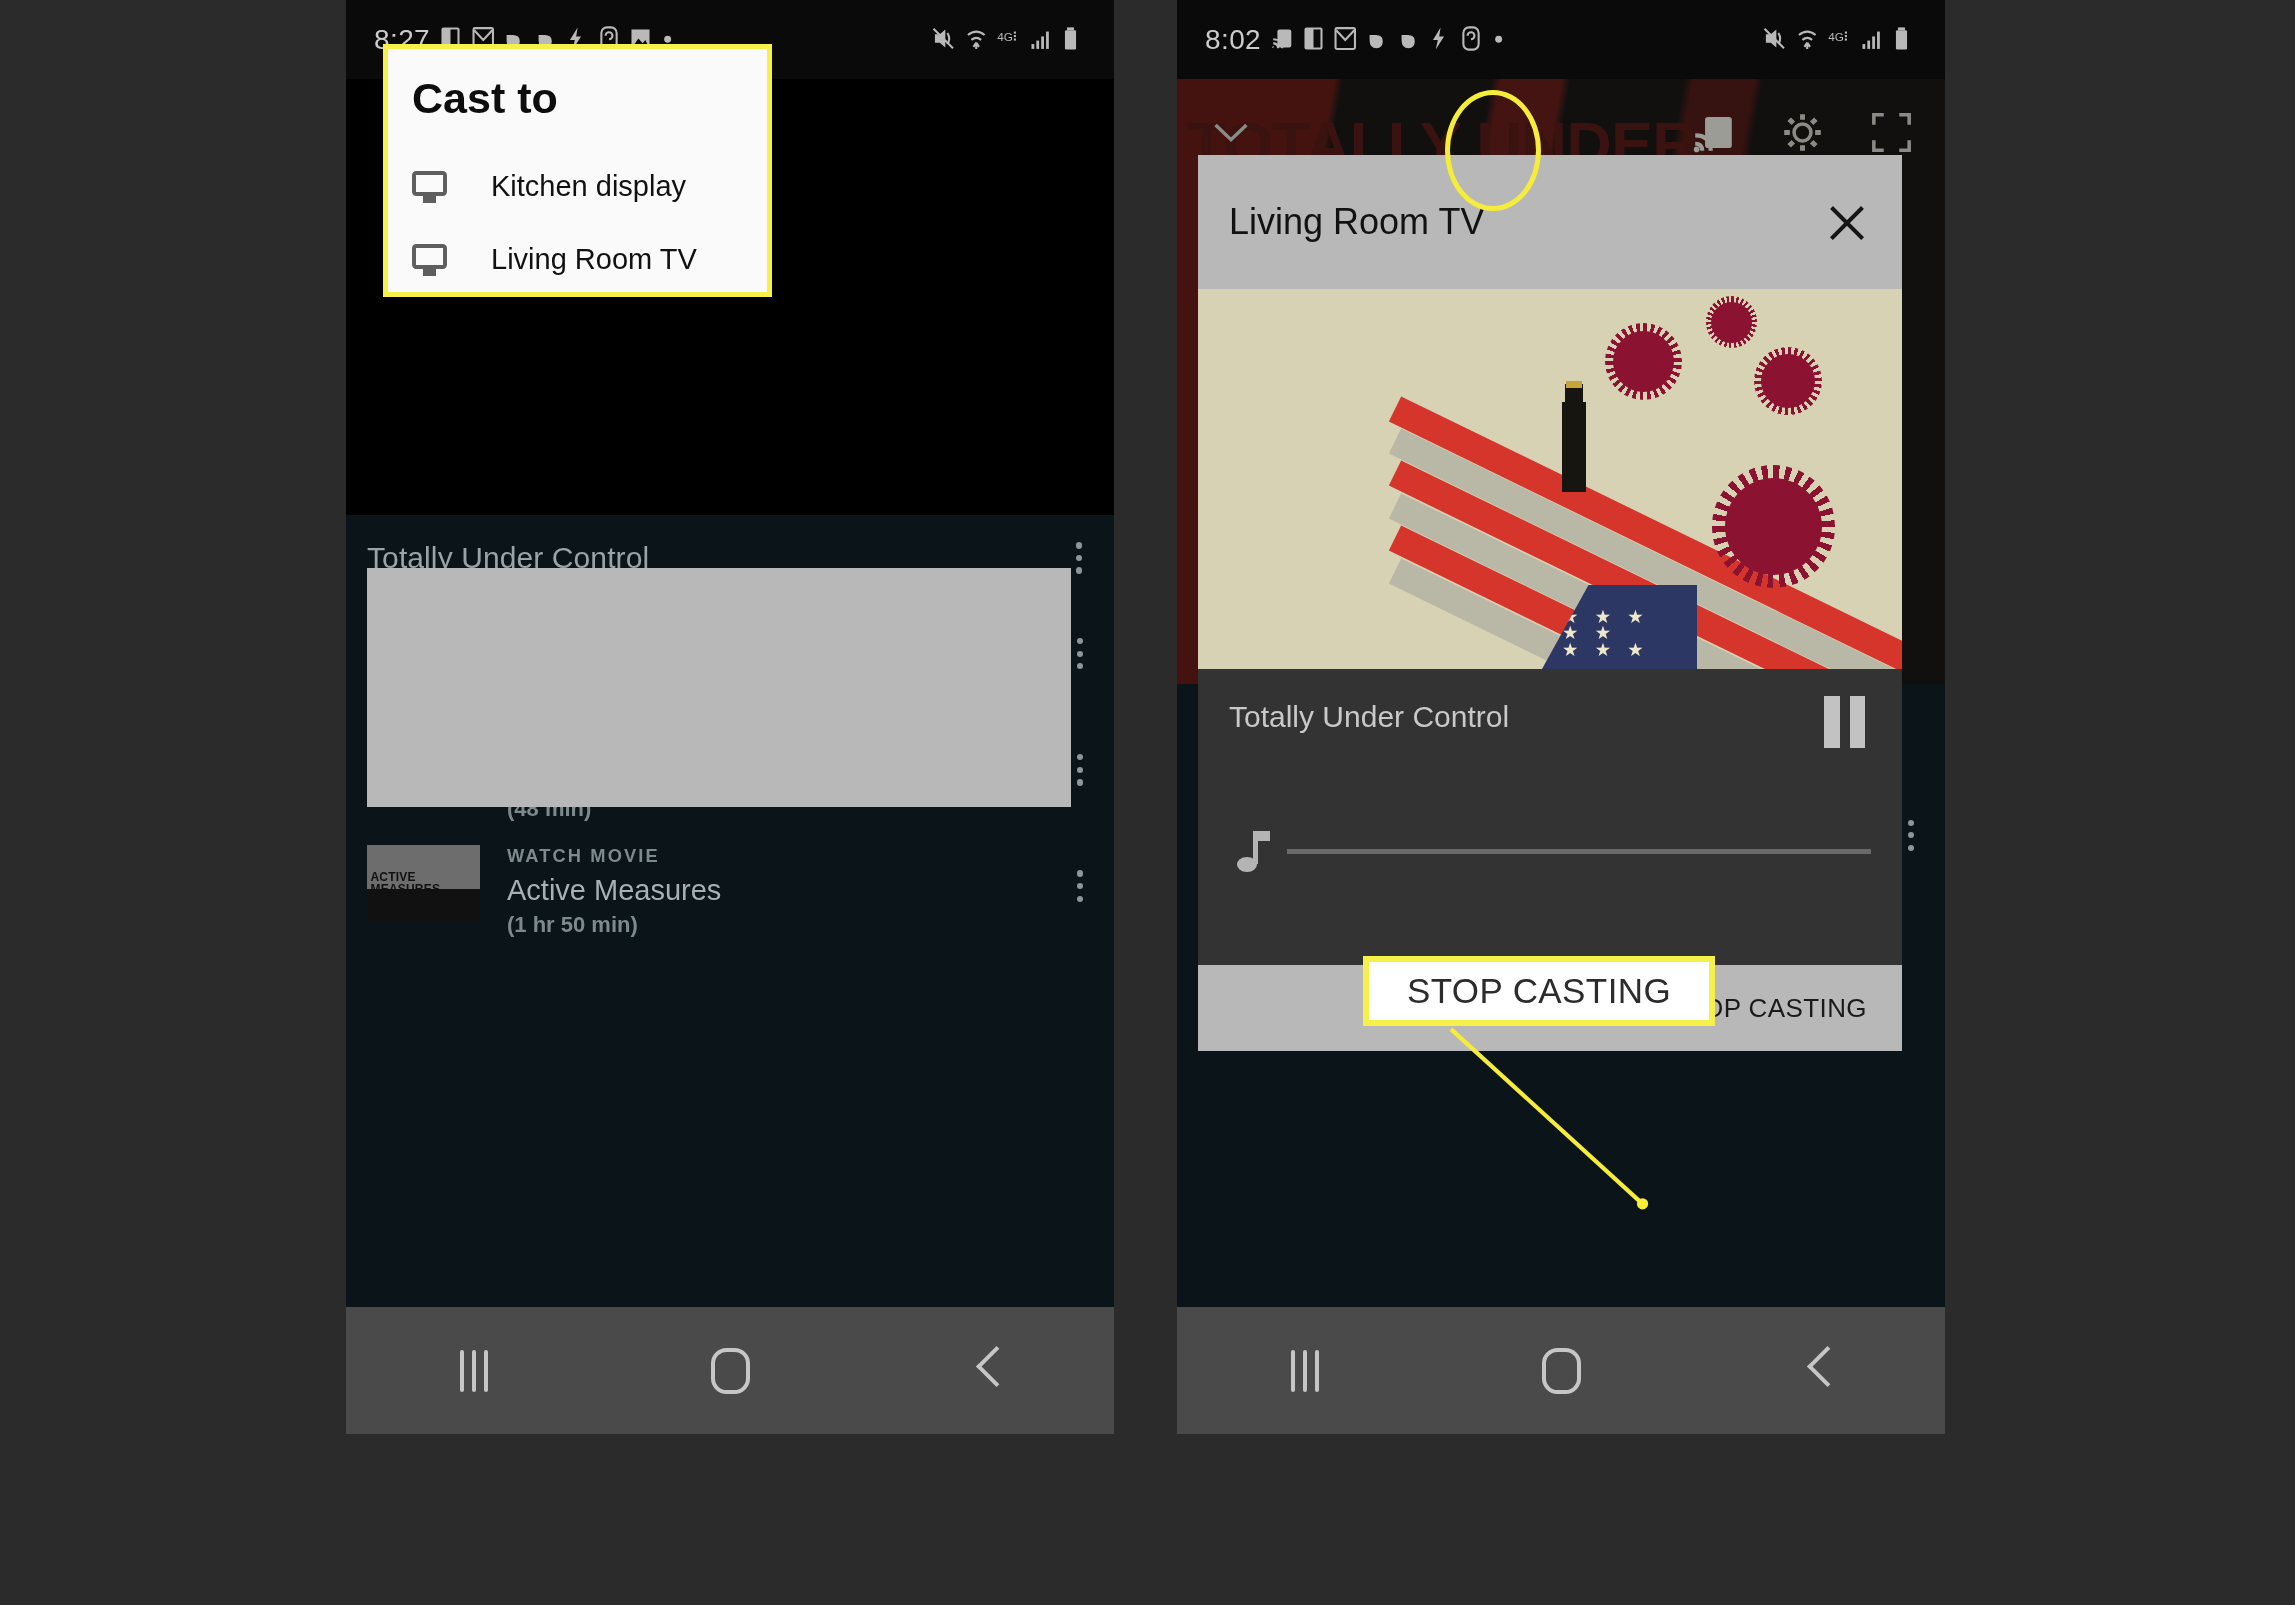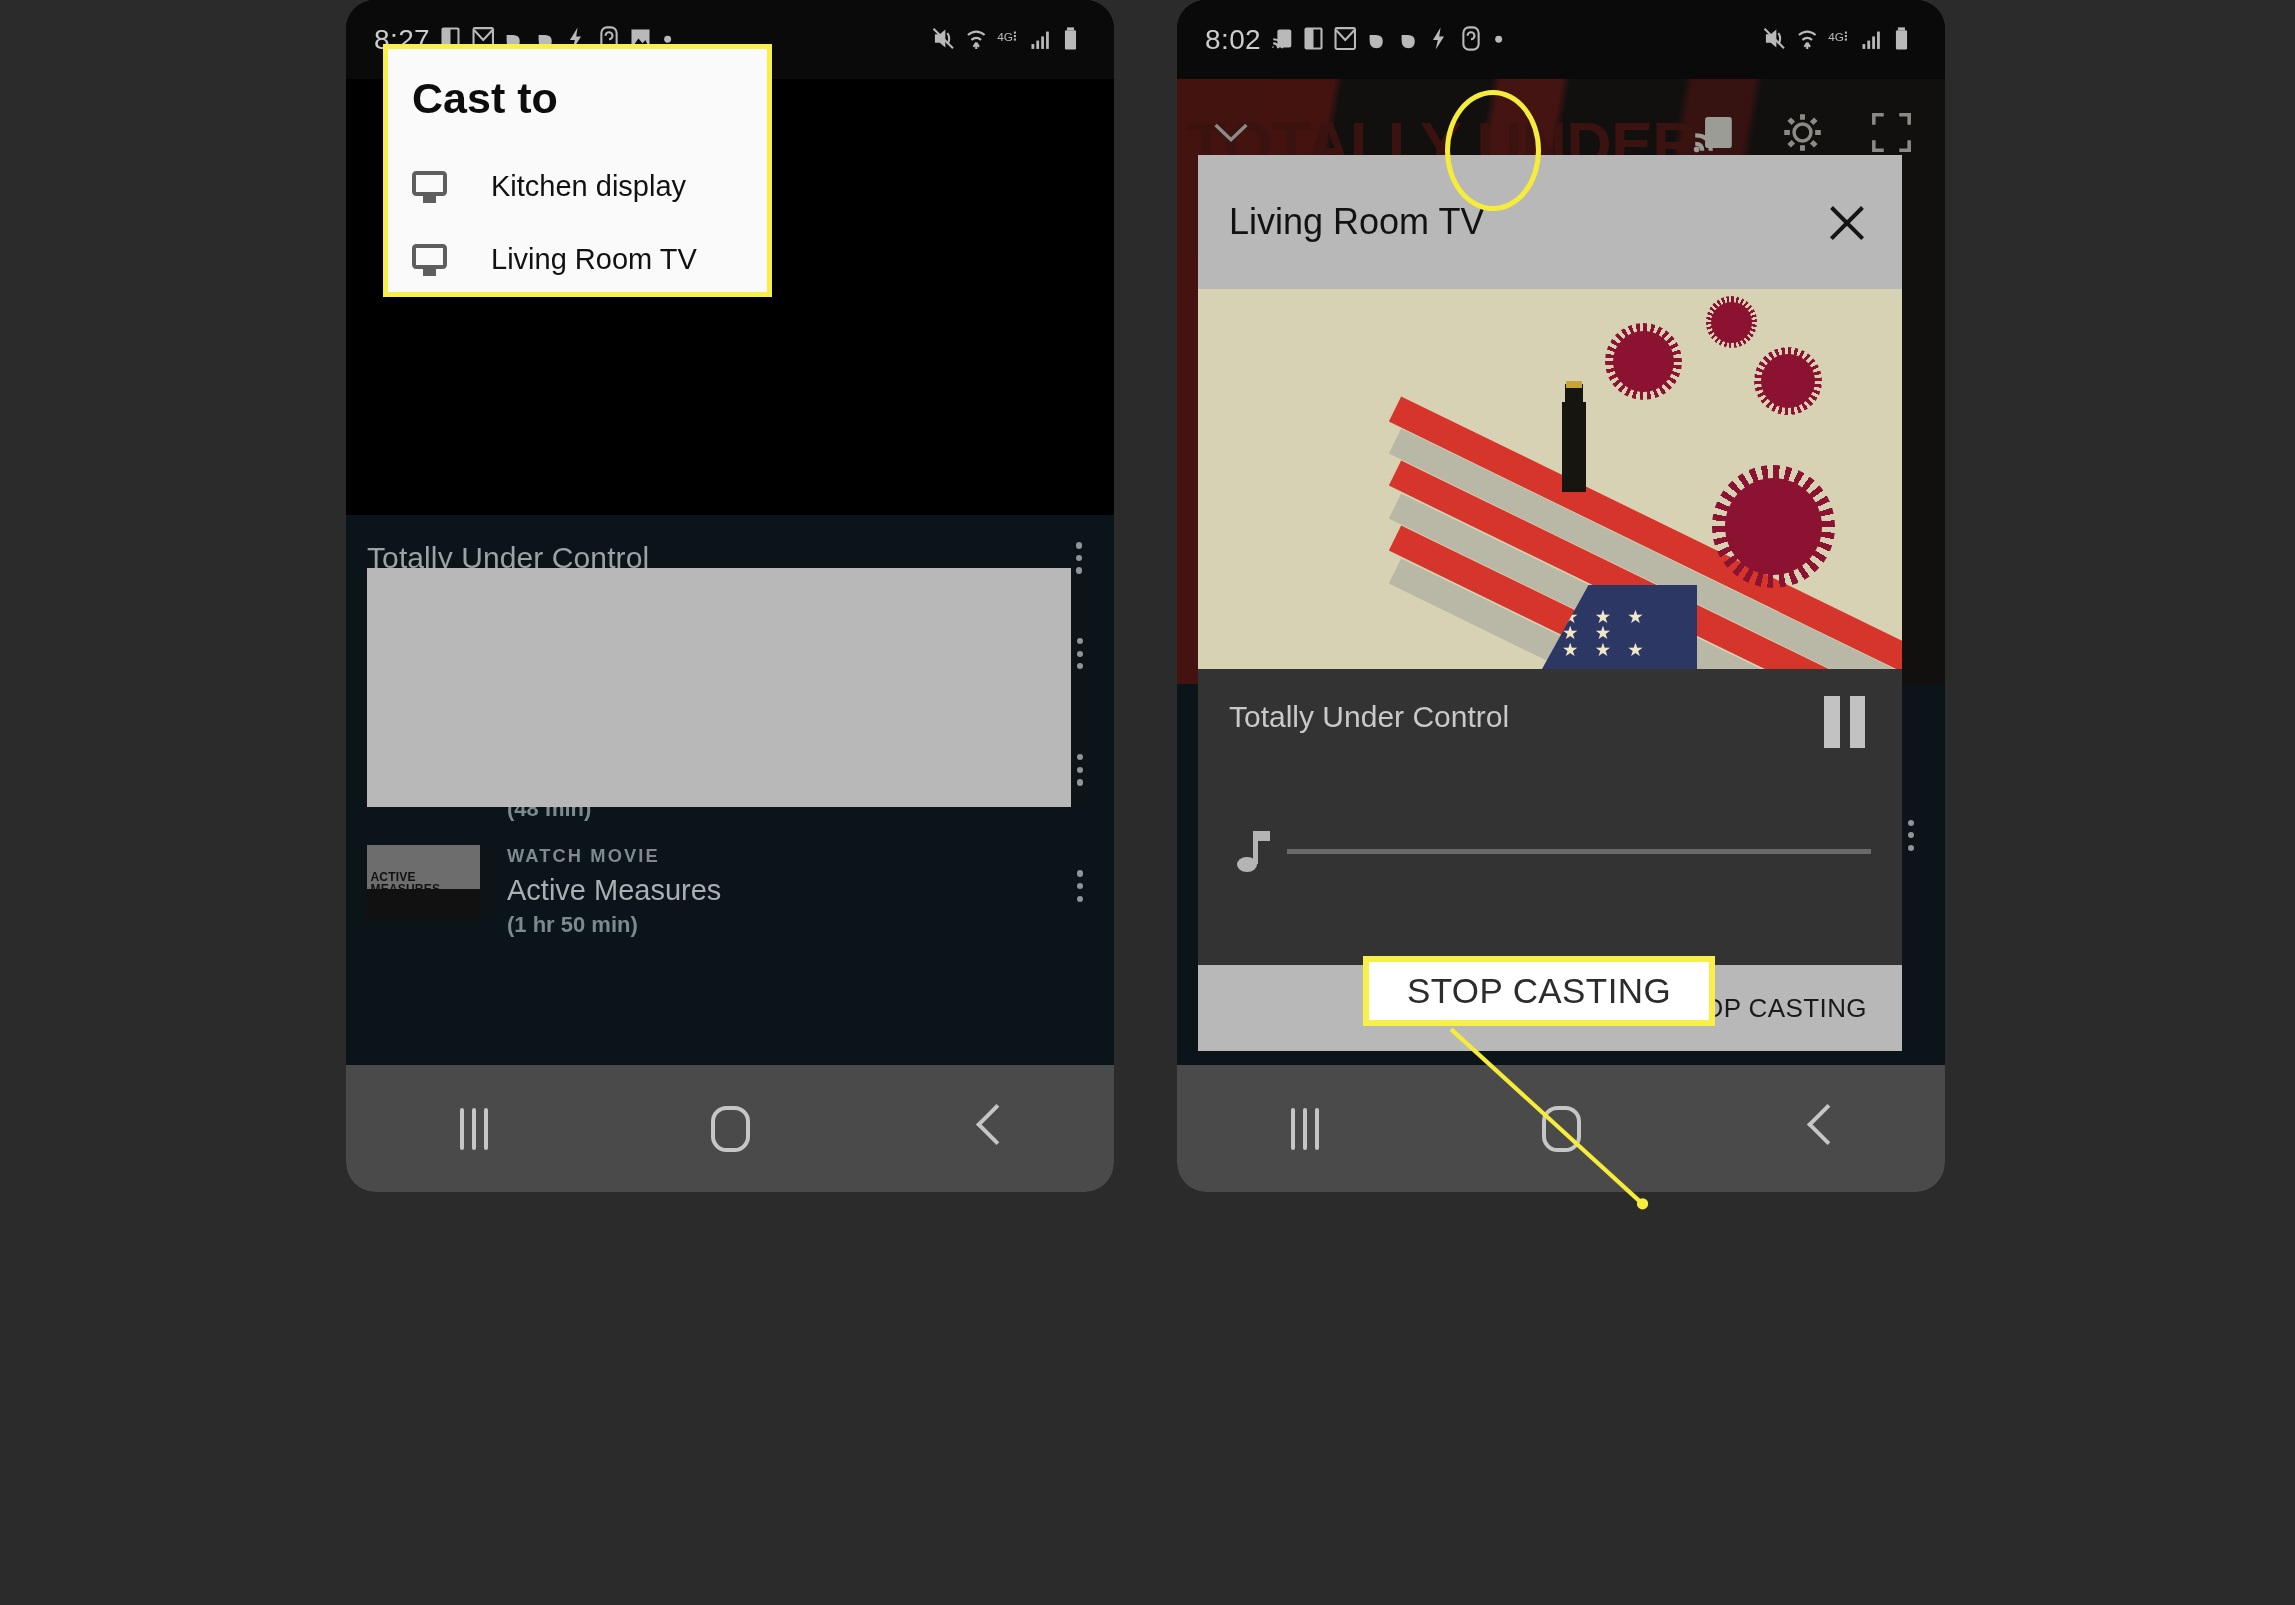--- a/index.html
+++ b/index.html
@@ -5,21 +5,21 @@
   * { box-sizing: border-box; margin: 0; padding: 0; }
   html, body {
     width: 2295px; height: 1605px;
     background: #2b2b2b;
     font-family: "Liberation Sans", sans-serif;
     overflow: hidden;
   }
   .stage { position: relative; width: 2295px; height: 1605px; background: #2b2b2b; }
 
   
-  .phone { position: absolute; top: 0; height: 1192px; overflow: hidden; background: #000; border-radius: 29px; }
+  .phone { position: absolute; top: 0; height: 1434px; overflow: hidden; background: #000; }
   #phone-left  { left: 346px;  width: 768px; }
   #phone-right { left: 1177px; width: 768px; }
 
   
   .statusbar {
     position: absolute; top: 0; left: 0; right: 0; height: 79px;
     background: #0a0a0a; display: flex; align-items: center;
     color: #b9b9b9; padding: 0 28px;
   }
   .clock { font-size: 28px; letter-spacing: 0.4px; color: #cccccc; }

